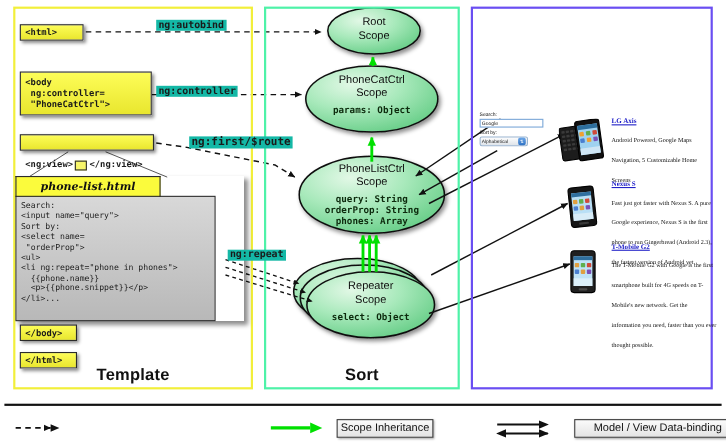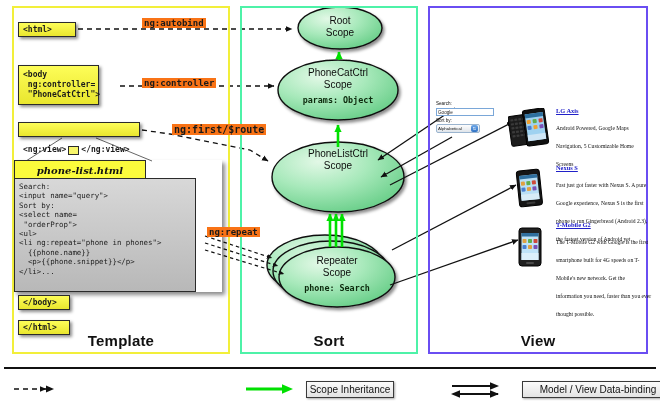--- a/index.html
+++ b/index.html
@@ -51,21 +51,21 @@
     color: #1a1a1a;
     font-family: "DejaVu Sans Mono", monospace;
     font-weight: 700;
     font-size: 8px;
     line-height: 10px;
     padding: 2px 4px;
     box-shadow: 2px 2px 3px rgba(0,0,0,0.45);
     white-space: pre;
   }
   #tag-html   { left: 18px;  top: 22px;  width: 58px;  height: 15px; }
-  #tag-body   { left: 18px;  top: 65px;  width: 81px; height: 40px; display:flex; align-items:center;}
+  #tag-body   { left: 18px;  top: 65px;  width: 120px; height: 40px; display:flex; align-items:center;}
   #tag-ngview { left: 18px;  top: 122px; width: 122px; height: 15px; }
   #tag-bodyc  { left: 18px;  top: 295px; width: 52px;  height: 15px; }
   #tag-htmlc  { left: 18px;  top: 320px; width: 52px;  height: 15px; }
 
   .ngview-line { display: flex; align-items: center; gap: 1px; }
   .ngview-slot {
     display: inline-block;
     width: 9px; height: 7px;
     border: 1.3px solid #2b2b2b;
     background: #f7f56a;
@@ -112,21 +112,21 @@
     overflow: hidden;
   }
 
   
   .conn-label {
     position: absolute;
     font-family: "DejaVu Sans Mono", monospace;
     font-weight: 700;
     font-size: 9px;
     color: #1a1a1a;
-    background: #f97316;
+    background: #14b8a6;
     padding: 0 2px;
     white-space: nowrap;
   }
   #lbl-autobind   { left: 142px; top: 18px; }
   #lbl-controller { left: 142px; top: 78px; }
   #lbl-route      { left: 172px; top: 124px; font-size: 10px; }
   #lbl-repeat     { left: 207px; top: 227px; }
 
   
   .scope-title {
@@ -327,21 +327,20 @@
       <line x1="390" y1="285" x2="518" y2="240" marker-end="url(#arrowBlack)"></line>
     </g>
   </svg>
 
   <div class="col-frame" id="col-template"></div>
   <div class="col-frame" id="col-model"></div>
   <div class="col-frame" id="col-view"></div>
 
   <div class="col-label" id="label-template">Template</div>
   <div class="col-label" id="label-model">Sort</div>
-  <div class="col-label" id="label-view">View</div>
 
   <div class="tagbox" id="tag-html">&lt;html&gt;</div>
   <div class="tagbox" id="tag-body">&lt;body
  ng:controller=
  "PhoneCatCtrl"&gt;</div>
 
   <div class="tagbox" id="tag-ngview">
     <span class="ngview-line">
       <span>&lt;ng:view&gt;</span>
       <span class="ngview-slot"></span>
@@ -371,23 +370,26 @@
   <div class="conn-label" id="lbl-route">ng:first/$route</div>
   <div class="conn-label" id="lbl-repeat">ng:repeat</div>
 
   <div class="scope-title" id="sc-root-t">Root
 Scope</div>
   <div class="scope-title" id="sc-cat-t">PhoneCatCtrl
 Scope</div>
   <div class="scope-props" id="sc-cat-p">params: Object</div>
   <div class="scope-title" id="sc-list-t">PhoneListCtrl
 Scope</div>
+  <div class="scope-props" id="sc-list-p">query: String
+orderProp: String
+phones: Array</div>
   <div class="scope-title" id="sc-rep-t">Repeater
 Scope</div>
-  <div class="scope-props" id="sc-rep-p">phone: Search</div>
+  <div class="scope-props" id="sc-rep-p">select: Object</div>
 
   <div id="search-panel">
     <span class="sp-label">Search:</span>
     <div id="search-input">Google</div>
     <span class="sp-label">Sort by:</span>
     <div id="sort-select">
       <span>Alphabetical</span>
       <span class="caret">⇅</span>
     </div>
   </div>

